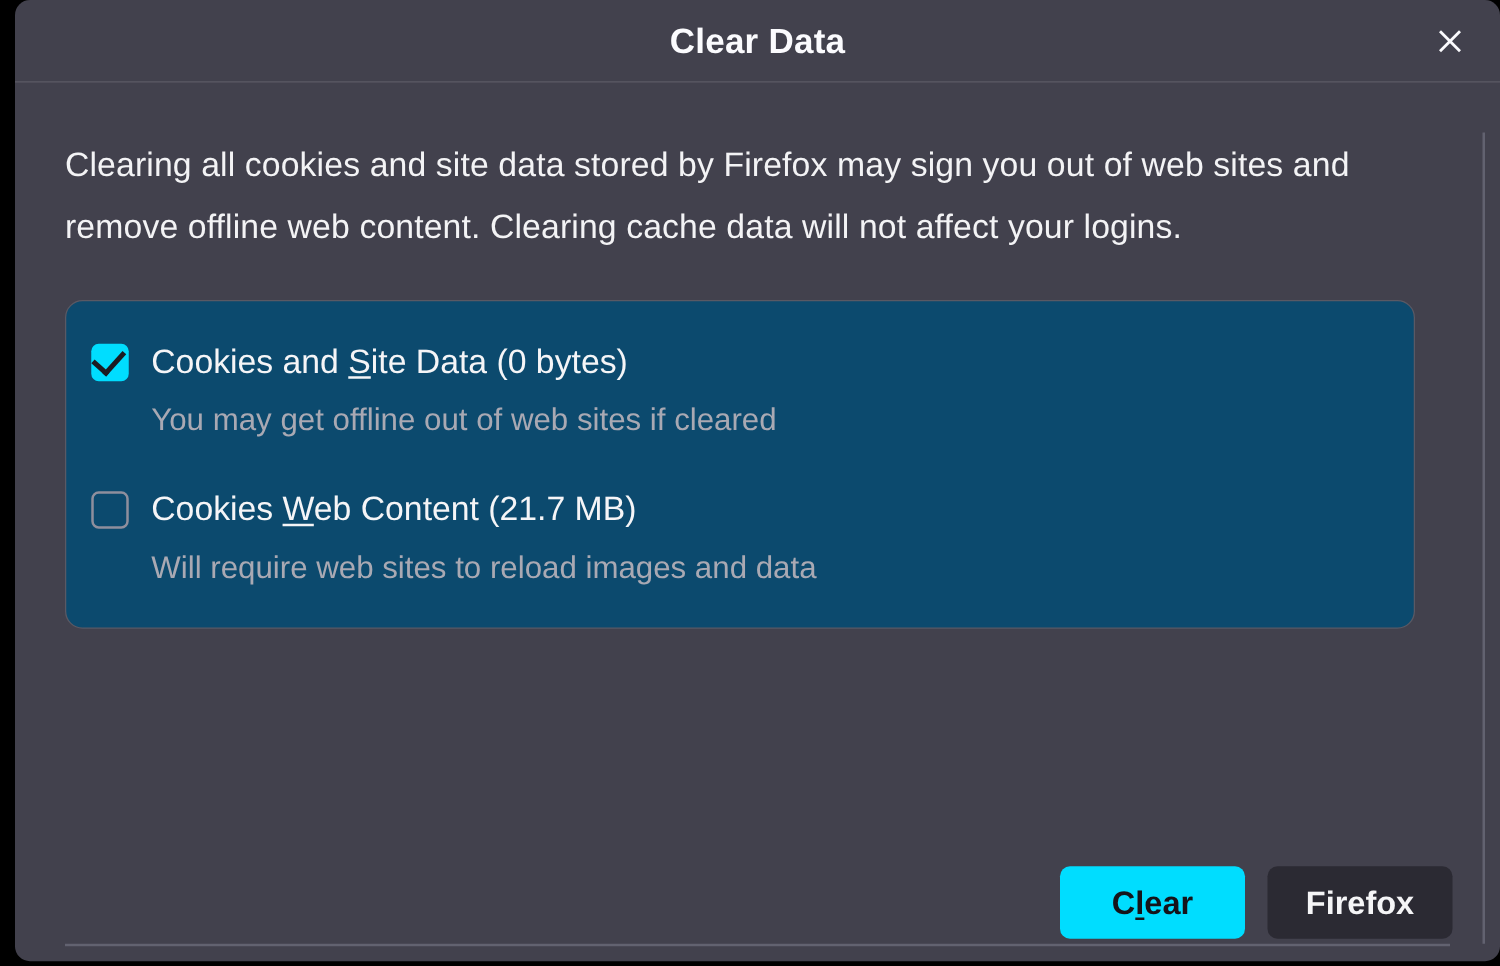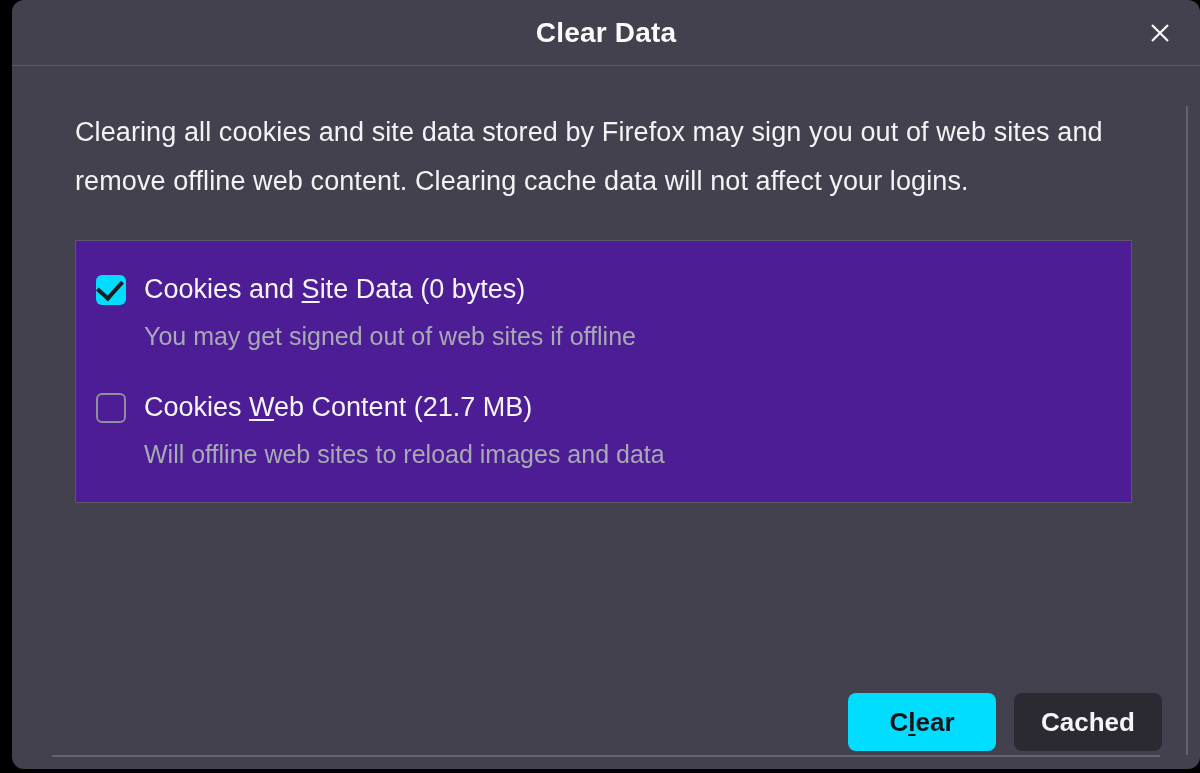--- a/index.html
+++ b/index.html
@@ -48,21 +48,21 @@
     height: 40px;
     display: flex;
     align-items: center;
     justify-content: center;
     cursor: pointer;
     color: #fbfbfe;
     border-radius: 4px;
   }
   .close-btn svg { width: 24px; height: 24px; stroke: currentColor; stroke-width: 2.2; fill: none; }
   .body {
-    padding: 42px 40px 0 63px;
+    padding: 42px 40px 0 40px;
     flex: 1;
     position: relative;
   }
   .scroll-right-line {
     position: absolute;
     right: 12px;
     top: 40px;
     bottom: 14px;
     width: 2px;
     background: #626270;
@@ -78,22 +78,22 @@
   .desc {
     color: #f3f3f5;
     font-size: 27px;
     line-height: 1.82;
     letter-spacing: 0.1px;
     padding-right: 30px;
   }
   .options {
     margin-top: 34px;
     border: 1px solid #5a5964;
-    background: #4c1d95;
-    border-radius: 0;
+    background: #0c4a6e;
+    border-radius: 14px;
     padding: 30px 20px 30px 20px;
     margin-right: 28px;
   }
   .opt {
     display: flex;
     align-items: flex-start;
     gap: 18px;
   }
   .opt + .opt { margin-top: 36px; }
   .cb {
@@ -184,39 +184,39 @@
     <div class="scroll-right-line"></div>
 
     <div class="desc">Clearing all cookies and site data stored by Firefox may sign you out of web sites and remove offline web content. Clearing cache data will not affect your logins.</div>
 
     <div class="options">
 
       <div class="opt">
         <div class="cb checked"></div>
         <div class="opt-text">
           <div class="opt-label"><span>Cookies and </span><span class="ul">S</span><span>ite Data (0 bytes)</span></div>
-          <div class="opt-sub">You may get signed out of web sites if offline</div>
+          <div class="opt-sub">You may get offline out of web sites if cleared</div>
         </div>
       </div>
 
       <div class="opt">
         <div class="cb unchecked"></div>
         <div class="opt-text">
           <div class="opt-label"><span>Cookies </span><span class="ul">W</span><span>eb Content (21.7 MB)</span></div>
-          <div class="opt-sub">Will offline web sites to reload images and data</div>
+          <div class="opt-sub">Will require web sites to reload images and data</div>
         </div>
       </div>
 
     </div>
 
     <div class="bottom-line"></div>
   </div>
 
   <div class="footer">
     <div class="btn primary">
         <span>C</span>
         <span class="ul">l</span>
         <span>ear</span>
       </div>
-    <div class="btn secondary">Cached</div>
+    <div class="btn secondary">Firefox</div>
   </div>
 
 </div>
 
 </body></html>

